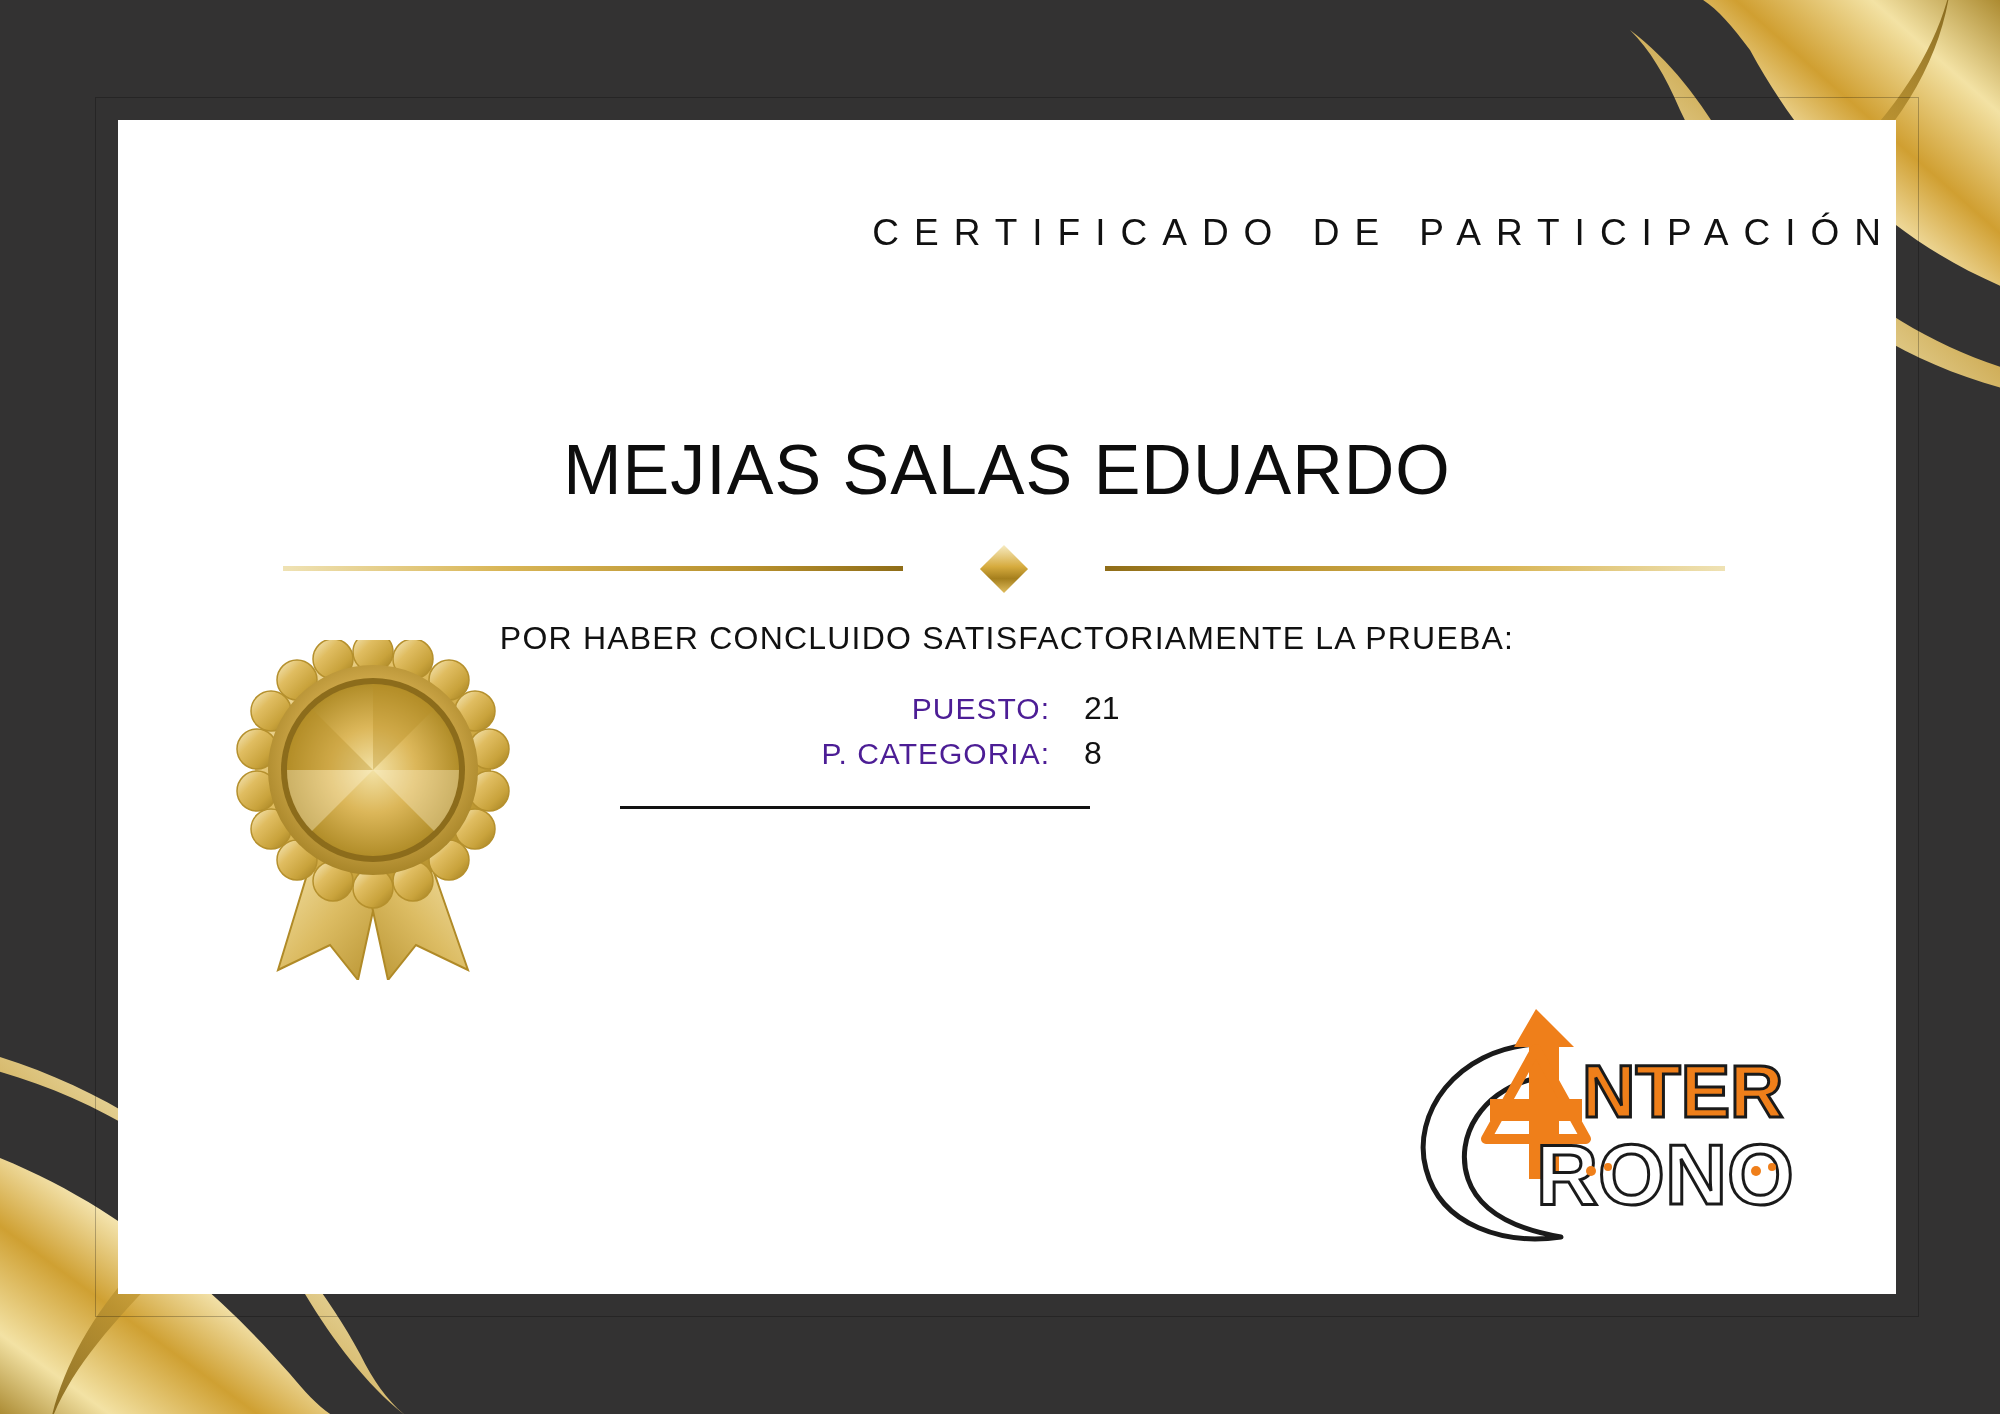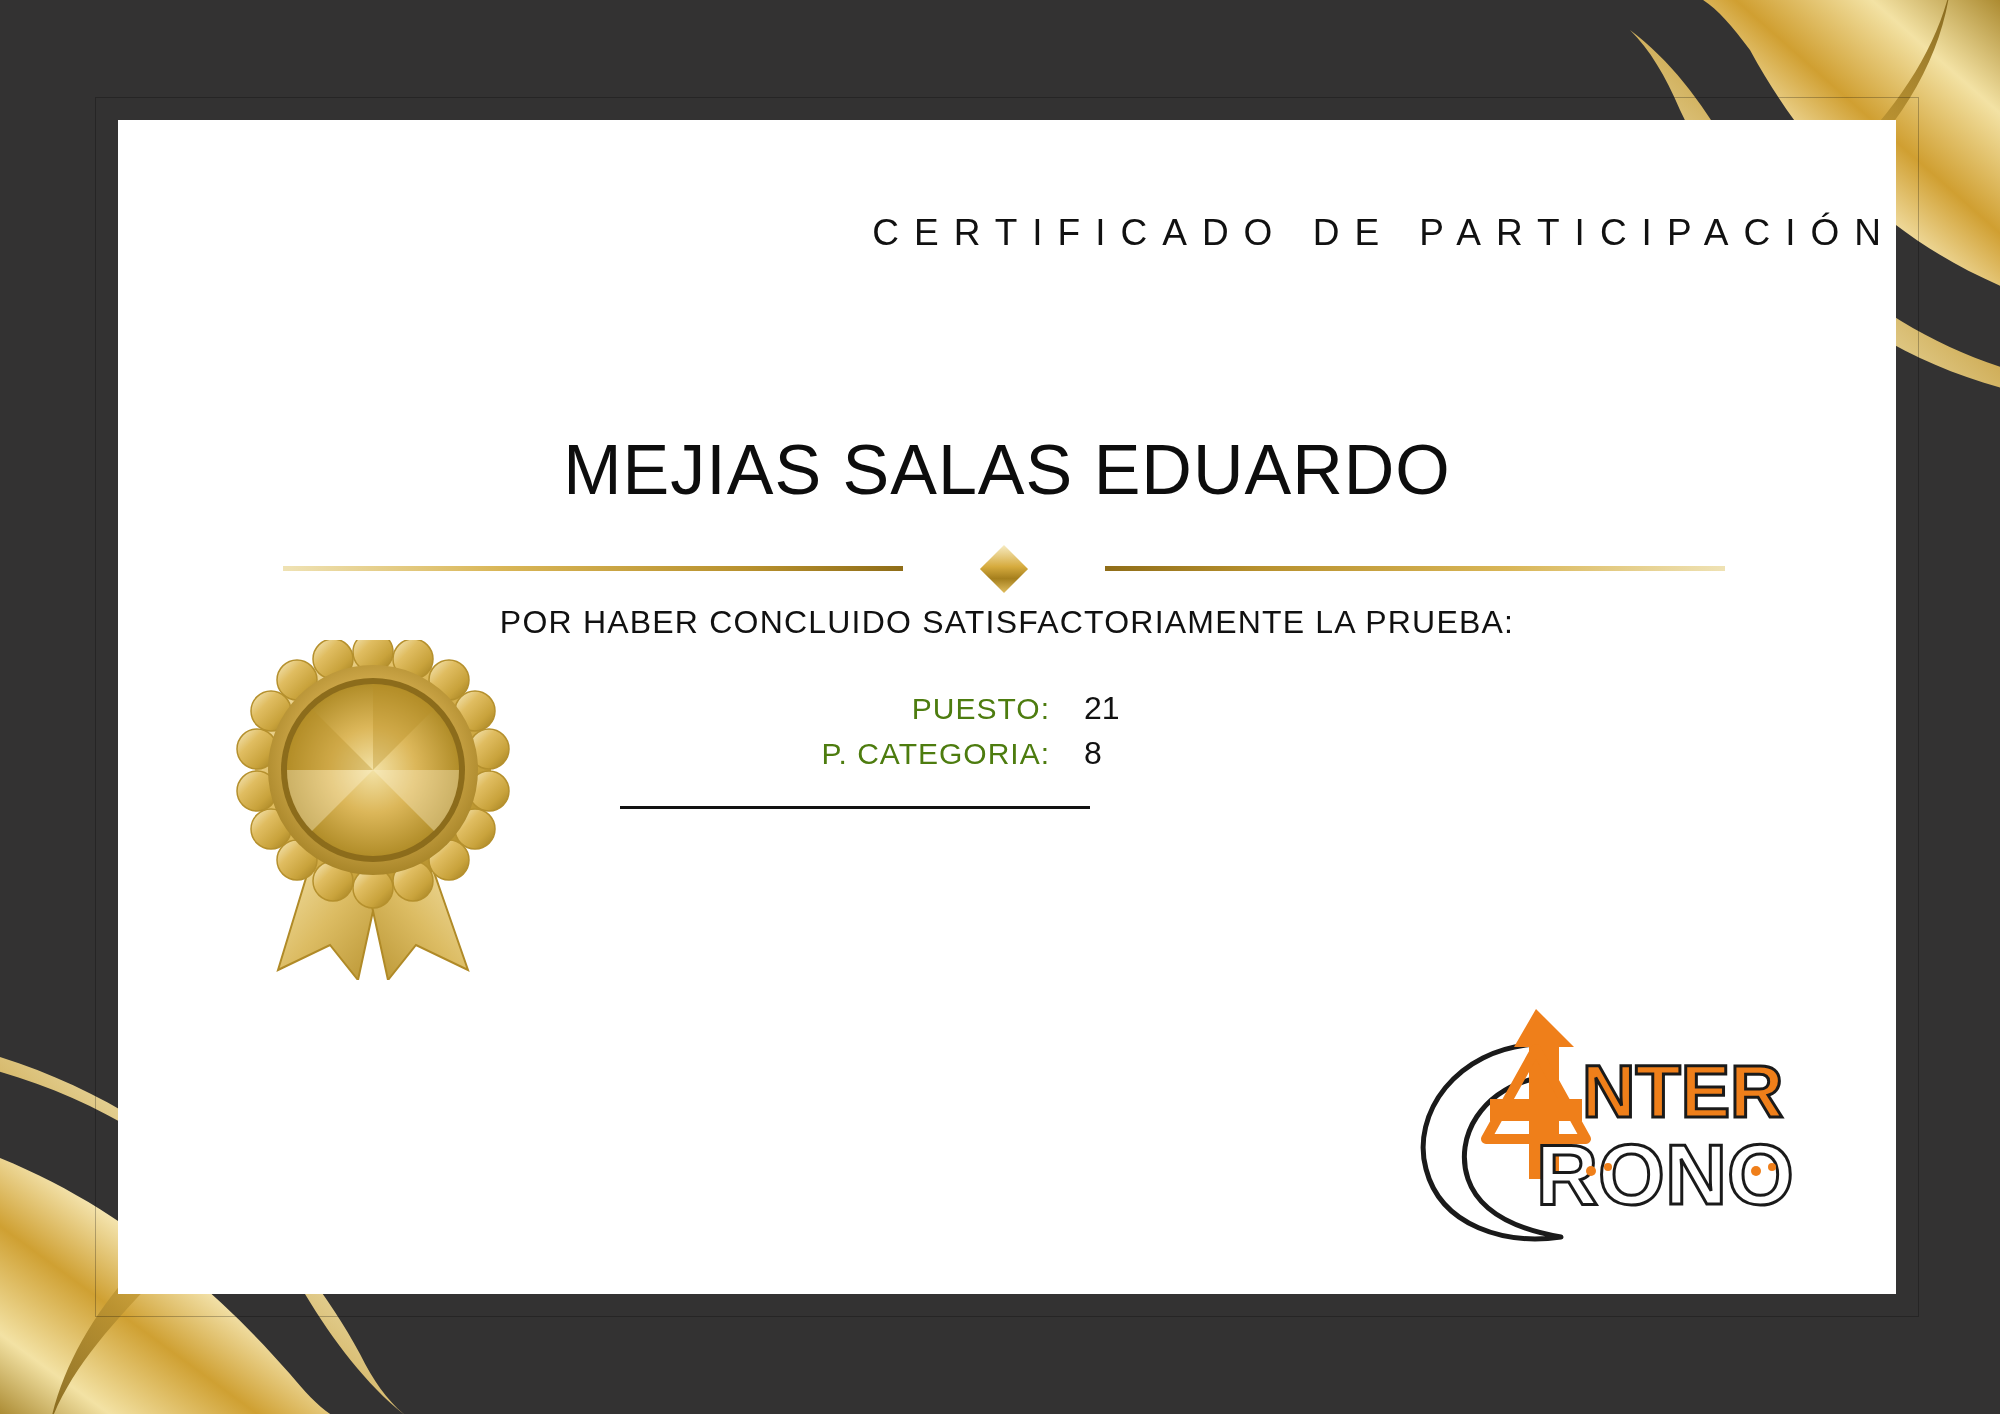--- a/index.html
+++ b/index.html
@@ -118,21 +118,21 @@
     width: 34px;
     height: 34px;
     margin-left: -17px;
     transform: rotate(45deg);
     background: linear-gradient(135deg, #f7ecc4 0%, #d6ab3e 45%, #a57f1d 70%, #e0bd5e 100%);
   }
 
   .subtitle {
     position: absolute;
     left: 0; right: 0;
-    top: 484px;
+    top: 500px;
     text-align: center;
     font-size: 32px;
     letter-spacing: 1.2px;
     color: #111;
   }
 
   
   .results {
     position: absolute;
     left: 430px;
@@ -141,21 +141,21 @@
   }
   .result-row {
     display: flex;
     align-items: baseline;
     justify-content: flex-end;
     margin-bottom: 8px;
   }
   .result-label {
     font-size: 30px;
     letter-spacing: 1px;
-    color: #4d7c0f;
+    color: #4c1d95;
     text-align: right;
   }
   .result-value {
     font-size: 32px;
     color: #111;
     margin-left: 34px;
     min-width: 64px;
     text-align: left;
   }
   .signature-line {

